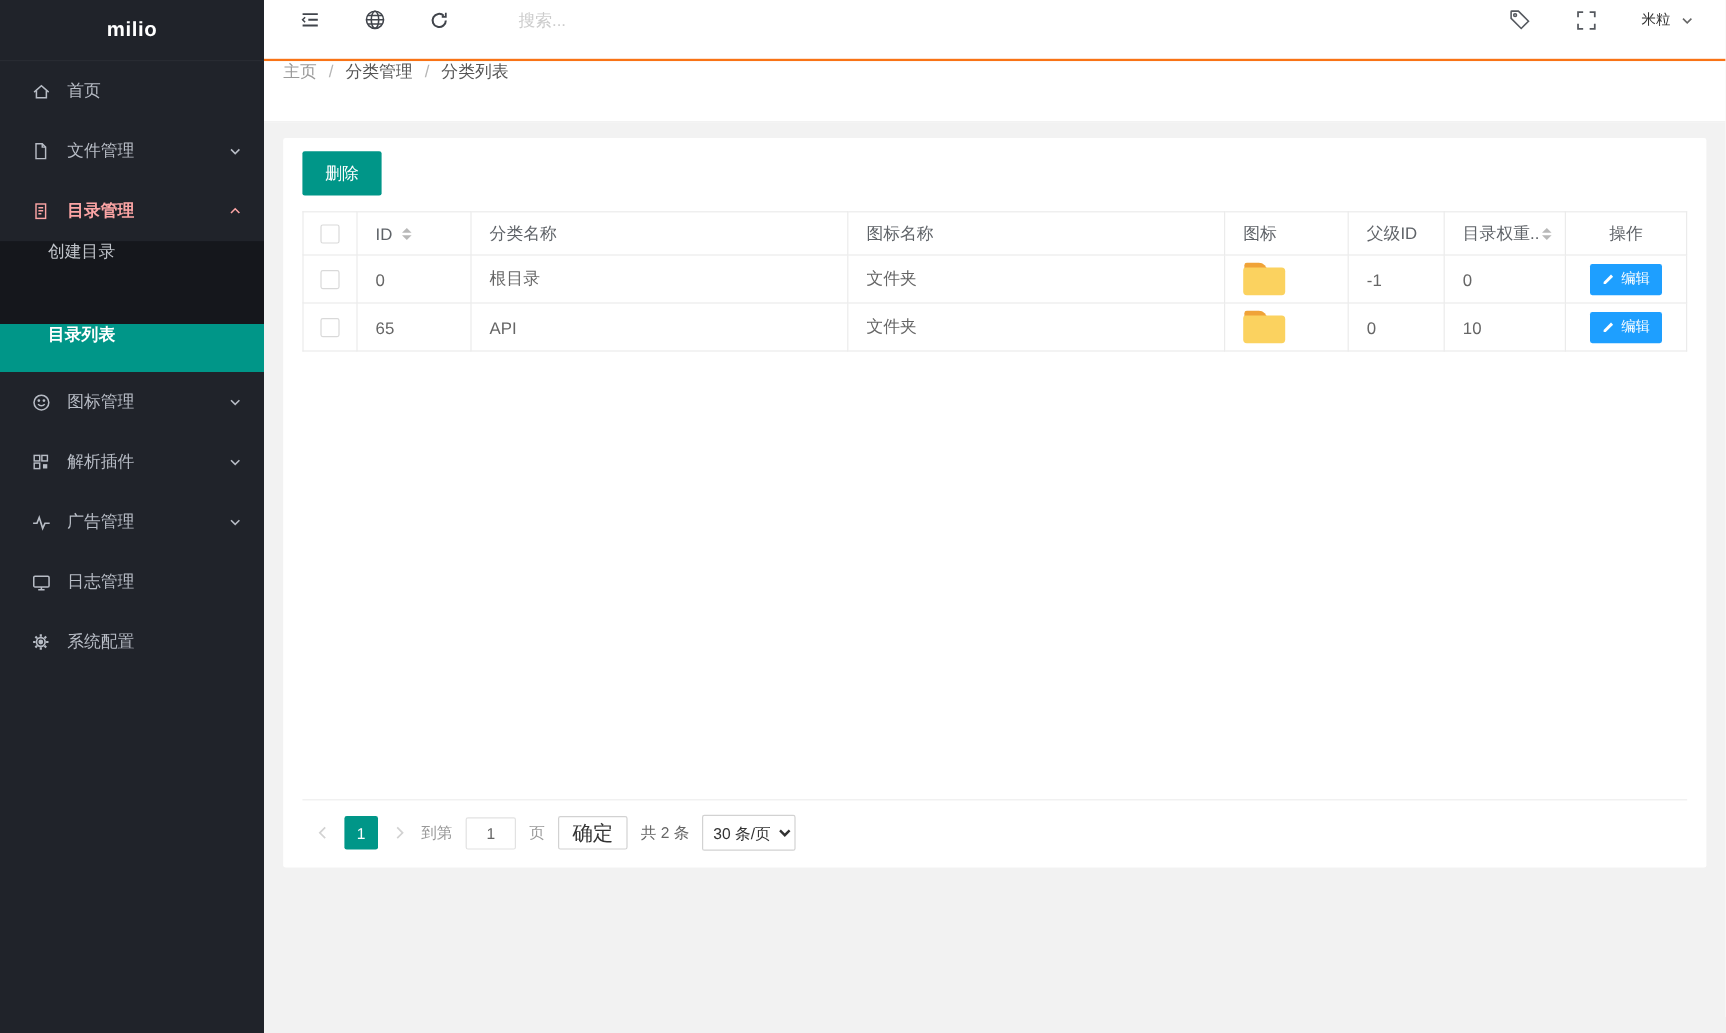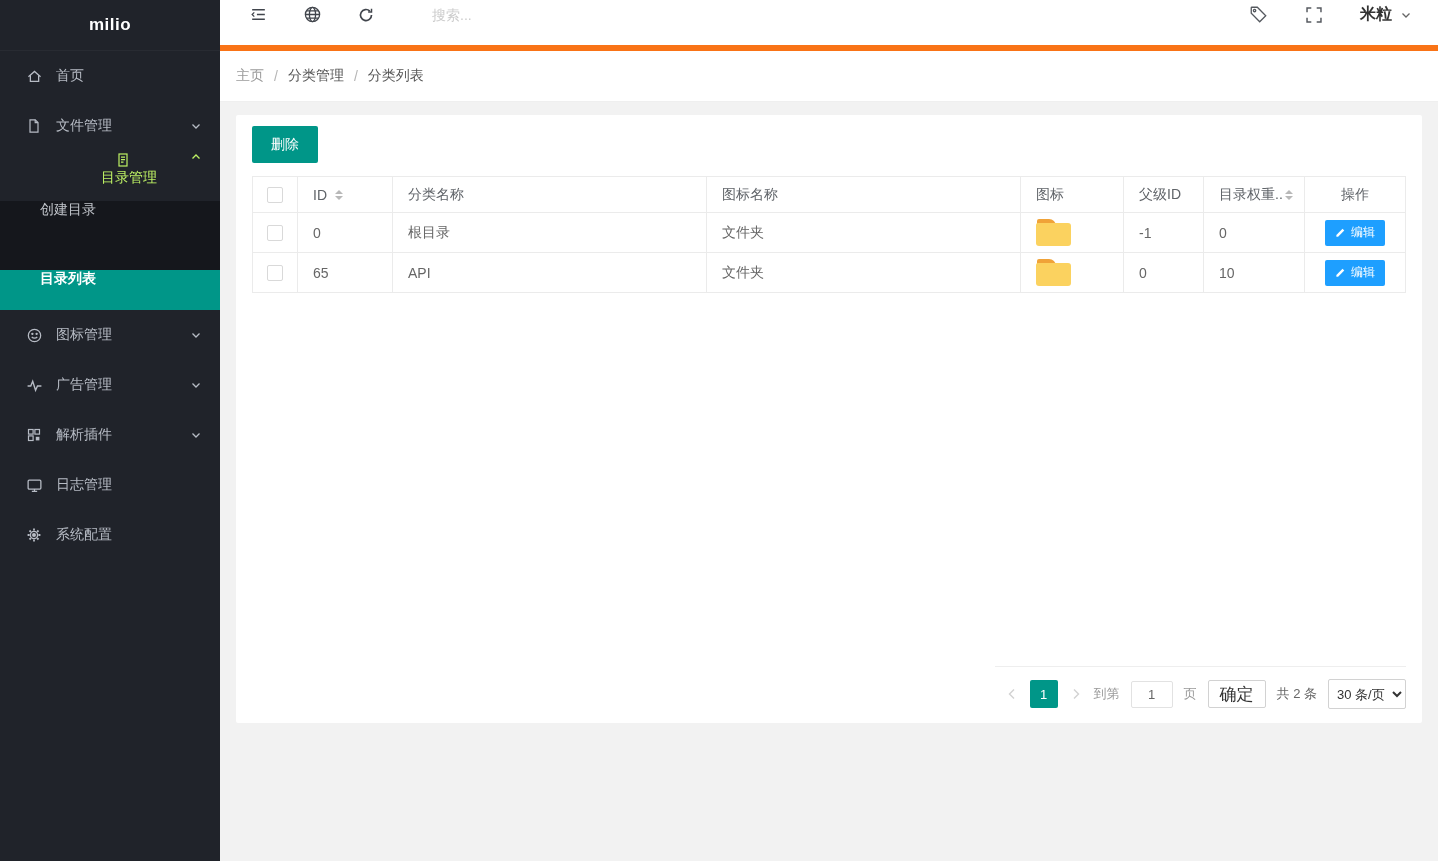--- a/index.html
+++ b/index.html
@@ -10,43 +10,43 @@
     background: #f2f2f2;
     font-size: 14px;
   }
   
   .sidebar { width: 220px; flex-shrink: 0; background: #20232a; color: #b7bcc5; display: flex; flex-direction: column; }
   .logo { height: 51px; display: flex; align-items: center; justify-content: center; color: #fff; font-size: 17px; font-weight: 700; letter-spacing: .5px; border-bottom: 1px solid rgba(255,255,255,.04); }
   .nav-item { position: relative; height: 50px; display: flex; align-items: center; padding-left: 25px; font-size: 14px; cursor: pointer; }
   .nav-item .ic { width: 18px; height: 18px; display: inline-flex; align-items: center; justify-content: center; flex-shrink: 0; }
   .nav-item .lbl { margin-left: 13px; }
   .nav-item .chev { position: absolute; right: 18px; display: inline-flex; }
-  .nav-item.parent-active { color: #bef264; font-weight: 400; flex-direction: column; }
+  .nav-item.parent-active { color: #fca5a5; font-weight: 700; }
   .submenu { background: #15171c; }
   .sub-item { height: 40px; display: flex; align-items: flex-start; padding-left: 40px; font-size: 14px; color: #c0c4ca; cursor: pointer; }
   .sub-item.active { background: #009688; color: #fff; font-weight: 700; margin-top: 29px; }
   svg { display: block; }
   
   .main { flex: 1; display: flex; flex-direction: column; min-width: 0; }
-  .topbar { height: 51px; background: #fff; border-bottom: 6px solid #f97316; display: flex; align-items: center; padding: 0 26px 16px 28px; color: #41454c; flex-shrink: 0; }
+  .topbar { height: 51px; background: #fff; border-bottom: 2px solid #f97316; display: flex; align-items: center; padding: 0 26px 16px 28px; color: #41454c; flex-shrink: 0; }
   .tb-icon { width: 20px; height: 20px; display: inline-flex; align-items: center; justify-content: center; margin-right: 34px; cursor: pointer; color: #41454c; }
   .search-input { border: none; outline: none; font-size: 14px; color: #666; width: 280px; margin-left: 22px; background: transparent; }
   .search-input::placeholder { color: #ccc; }
   .top-right { margin-left: auto; display: flex; align-items: center; gap: 36px; }
   .tr-icon { width: 20px; height: 20px; display: inline-flex; align-items: center; justify-content: center; cursor: pointer; color: #55595f; }
-  .user { display: flex; align-items: center; gap: 8px; font-size: 16px; color: #333; cursor: pointer; font-weight: bold; }
+  .user { display: flex; align-items: center; gap: 8px; font-size: 12px; color: #333; cursor: pointer; }
   .user .uchev { display: inline-flex; color: #666; }
   
-  .breadcrumb-bar { height: 51px; background: #fff; border-bottom: 1px solid #efefef; display: flex; align-items: center; padding-left: 16px; font-size: 14px; flex-shrink: 0; }
+  .breadcrumb-bar { height: 51px; background: #fff; border-bottom: 1px solid #efefef; display: flex; align-items: flex-start; padding-left: 16px; font-size: 14px; flex-shrink: 0; }
   .bc-link { color: #9a9a9a; cursor: pointer; }
   .bc-sep { color: #b5b5b5; margin: 0 10px; }
   .bc-item { color: #555; }
   
   .content { flex: 1; padding: 13px 16px; }
-  .card { background: #fff; border-radius: 2px; height: 608px; padding: 11px 16px 14px; display: flex; flex-direction: column; align-items: flex-end; }
+  .card { background: #fff; border-radius: 2px; height: 608px; padding: 11px 16px 14px; display: flex; flex-direction: column; }
   .btn-delete { height: 37px; background: #009688; color: #fff; border: none; border-radius: 2px; padding: 0 19px; font-size: 14px; margin-bottom: 13px; align-self: flex-start; cursor: pointer; font-family: inherit; }
   
   table { width: 100%; border-collapse: collapse; table-layout: fixed; font-size: 14px; color: #666; }
   th, td { border: 1px solid #ebebeb; padding: 0 15px; text-align: left; font-weight: 400; overflow: hidden; white-space: nowrap; }
   th { height: 36px; color: #5f6368; }
   td { height: 40px; }
   .col-cb { text-align: center; padding: 0; }
   .cb { width: 16px; height: 16px; border: 1px solid #d9d9d9; border-radius: 2px; background: #fff; display: inline-block; vertical-align: middle; cursor: pointer; }
   .th-flex { display: flex; align-items: center; }
   .caret-group { display: inline-flex; flex-direction: column; gap: 2px; margin-left: 8px; }
@@ -135,42 +135,42 @@
       <span class="lbl">图标管理</span>
       <span class="chev">
         <svg width="12" height="12" viewBox="0 0 12 12" fill="none" stroke="currentColor" stroke-width="1.3">
             <path d="M2.5 4.5 6 8l3.5-3.5"></path>
           </svg>
       </span>
     </div>
 
     <div class="nav-item">
       <span class="ic">
-        <svg width="17" height="17" viewBox="0 0 16 16" fill="none" stroke="currentColor" stroke-width="1.3">
-            <path d="M1.5 8.5h3l1.8-4.5 2.7 8.5 1.8-4h3.7"></path>
-          </svg>
-      </span>
-      <span class="lbl">广告管理</span>
-      <span class="chev">
-        <svg width="12" height="12" viewBox="0 0 12 12" fill="none" stroke="currentColor" stroke-width="1.3">
-            <path d="M2.5 4.5 6 8l3.5-3.5"></path>
-          </svg>
-      </span>
-    </div>
-
-    <div class="nav-item">
-      <span class="ic">
         <svg width="16" height="16" viewBox="0 0 16 16" fill="none" stroke="currentColor" stroke-width="1.2">
             <rect x="2.5" y="2.5" width="4.6" height="4.6"></rect>
             <rect x="2.5" y="8.9" width="4.6" height="4.6"></rect>
             <rect x="8.9" y="2.5" width="4.6" height="4.6"></rect>
             <rect x="9.8" y="9.8" width="3.6" height="3.6" fill="currentColor" stroke="none"></rect>
           </svg>
       </span>
       <span class="lbl">解析插件</span>
+      <span class="chev">
+        <svg width="12" height="12" viewBox="0 0 12 12" fill="none" stroke="currentColor" stroke-width="1.3">
+            <path d="M2.5 4.5 6 8l3.5-3.5"></path>
+          </svg>
+      </span>
+    </div>
+
+    <div class="nav-item">
+      <span class="ic">
+        <svg width="17" height="17" viewBox="0 0 16 16" fill="none" stroke="currentColor" stroke-width="1.3">
+            <path d="M1.5 8.5h3l1.8-4.5 2.7 8.5 1.8-4h3.7"></path>
+          </svg>
+      </span>
+      <span class="lbl">广告管理</span>
       <span class="chev">
         <svg width="12" height="12" viewBox="0 0 12 12" fill="none" stroke="currentColor" stroke-width="1.3">
             <path d="M2.5 4.5 6 8l3.5-3.5"></path>
           </svg>
       </span>
     </div>
 
     <div class="nav-item">
       <span class="ic">
         <svg width="17" height="17" viewBox="0 0 16 16" fill="none" stroke="currentColor" stroke-width="1.2">

